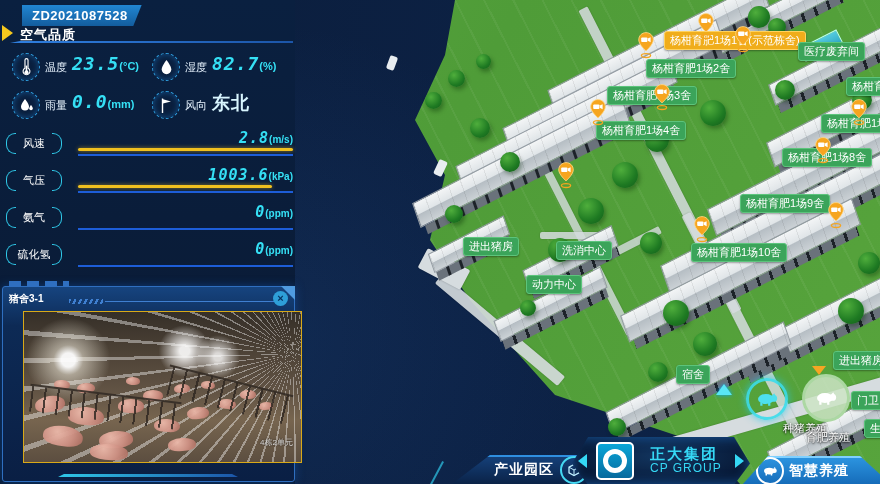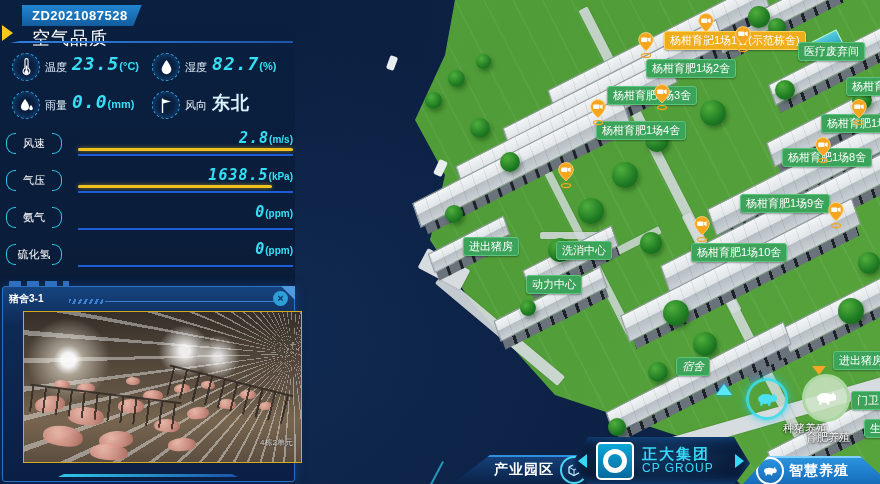--- a/index.html
+++ b/index.html
@@ -41,21 +41,21 @@
       border-top:9px solid #f5a623;}
   .poi-ring{position:absolute;border-radius:50%;}
   
   #left-col{position:absolute;left:0;top:0;width:295px;height:484px;
       background:linear-gradient(180deg,#0a2040 0%,#0a1c38 60%,#091a34 100%);}
   #badge{position:absolute;left:22px;top:5px;padding:3px 14px 3px 10px;background:linear-gradient(#2186d2,#135d9e);
       font-size:13px;font-weight:bold;clip-path:polygon(0 0,100% 0,93% 100%,0 100%);letter-spacing:.5px;}
   #aq-title-row{position:absolute;left:0;top:25px;width:295px;height:16px;}
   #aq-tri{position:absolute;left:2px;top:0px;width:0;height:0;border-top:8px solid transparent;
       border-bottom:8px solid transparent;border-left:11px solid #f5c81e;}
-  #aq-title{position:absolute;left:32px;top:1px;font-size:18px;font-weight:normal;letter-spacing:1px;}
+  #aq-title{position:absolute;left:20px;top:1px;font-size:13px;font-weight:bold;letter-spacing:1px;}
   #aq-update{position:absolute;right:2px;top:2px;font-size:10px;color:#cfe3f5;}
   #aq-update .seg{color:#ffd83d;font-size:13px;}
   #aq-underline{position:absolute;left:10px;top:41px;width:283px;height:2px;
       background:linear-gradient(90deg,#2f7fe0,#1c55a8);clip-path:polygon(10px 0,100% 0,100% 100%,0 100%);}
   .seg{font-family:"DejaVu Sans Mono","Liberation Mono",monospace;font-weight:bold;font-style:italic;letter-spacing:1px;}
   .metric{position:absolute;height:34px;}
   .m-icon{position:absolute;left:0;top:0;width:26px;height:26px;border:1px dashed #2f9fe0;border-radius:50%;
       display:flex;align-items:center;justify-content:center;box-shadow:0 0 6px rgba(30,140,230,.45) inset;}
   .m-label{position:absolute;left:33px;top:7px;font-size:11px;color:#e8f4ff;}
   .m-value{position:absolute;left:60px;top:0px;font-size:18px;color:#35e0f5;white-space:nowrap;}
@@ -109,21 +109,21 @@
       background:linear-gradient(180deg,#2d96e2,#156bb8);
       clip-path:polygon(0 100%,26px 0,118px 0,150px 100%);box-shadow:inset 0 2px 0 #7fd0ff;}
   .nav-tab .t{font-size:14px;font-weight:bold;letter-spacing:1px;}
   #emblem{position:absolute;left:572px;top:437px;width:178px;height:48px;
       background:radial-gradient(ellipse at 50% 40%,#12355f 0%,#081a38 70%);
       clip-path:polygon(0 55%,9% 0,91% 0,100% 55%,91% 100%,9% 100%);
       box-shadow:inset 0 0 14px rgba(40,150,255,.55);display:flex;align-items:center;}
   #cp-logo{width:34px;height:34px;margin-left:24px;border:2px solid #fff;border-radius:5px;
       background:linear-gradient(#0aa6d8,#076a9e);position:relative;}
   #cp-logo::after{content:"";position:absolute;inset:5px;border:5px solid #fff;border-radius:50%;}
-  #brand-text{margin-left:8px;line-height:15px;}
+  #brand-text{margin-left:16px;line-height:15px;}
   #brand-name{font-size:15px;font-weight:bold;color:#35d8f5;letter-spacing:2px;}
   #brand-sub{font-size:12px;font-weight:normal;color:#35d8f5;letter-spacing:1px;}
   .chev{position:absolute;top:17px;width:0;height:0;border-top:7px solid transparent;border-bottom:7px solid transparent;}
   #chev-l{left:6px;border-right:9px solid #35d8f5;}
   #chev-r{right:6px;border-left:9px solid #35d8f5;}
   .deco-line{position:absolute;background:#2fc8e8;opacity:.7;}
   .icon-ring{border-radius:50%;display:flex;align-items:center;justify-content:center;}
 </style>
 </head>
 <body>
@@ -237,21 +237,21 @@
       <div class="map-label green" style="left: 846px; top: 77px;">杨柑育肥1场6舍</div>
       <div class="map-label green" style="left: 607px; top: 86px;">杨柑育肥1场3舍</div>
       <div class="map-label green" style="left: 821px; top: 114px;">杨柑育肥1场7舍</div>
       <div class="map-label green" style="left: 596px; top: 121px;">杨柑育肥1场4舍</div>
       <div class="map-label green" style="left: 782px; top: 148px;">杨柑育肥1场8舍</div>
       <div class="map-label green" style="left: 740px; top: 194px;">杨柑育肥1场9舍</div>
       <div class="map-label green" style="left: 691px; top: 243px;">杨柑育肥1场10舍</div>
       <div class="map-label green" style="left: 463px; top: 237px;">进出猪房</div>
       <div class="map-label green" style="left: 556px; top: 241px;">洗消中心</div>
       <div class="map-label green" style="left: 526px; top: 275px;">动力中心</div>
-      <div class="map-label green" style="left: 676px; top: 357px; font-style: italic;">宿舍</div>
+      <div class="map-label green" style="left: 676px; top: 365px;">宿舍</div>
       <div class="map-label green" style="left: 833px; top: 351px;">进出猪房</div>
       <div class="map-label green" style="left: 851px; top: 391px;">门卫</div>
       <div class="map-label green" style="left: 864px; top: 419px;">生活区</div>
       <div class="marker" style="left: 698px; top: 13px;"><svg width="16" height="27" viewBox="0 0 16 27">
           <ellipse cx="8" cy="23.6" rx="4.6" ry="1.9" fill="none" stroke="#f6a51f" stroke-width="1.3"></ellipse>
           <path d="M8 .6C3.9.6.7 3.8.7 7.9c0 4.6 7.3 11 7.3 11s7.3-6.4 7.3-11C15.3 3.8 12.1.6 8 .6z" fill="#f6a51f" stroke="#ffd98a" stroke-width=".8"></path>
           <rect x="3.2" y="5.4" width="6.2" height="4.6" rx=".9" fill="#fff"></rect>
           <path d="M9.8 6.6 12.6 5.2v5L9.8 8.8z" fill="#fff"></path>
         </svg></div>
       <div class="marker" style="left: 735px; top: 26px;"><svg width="16" height="27" viewBox="0 0 16 27">
@@ -423,21 +423,21 @@
     </div>
   <div id="gauges">
       <div class="gauge" style="top: 131px;">
         <span class="g-label">风速</span>
         <span class="g-value seg"><span class="v">2.8</span><span class="unit">(m/s)</span></span>
         <span class="g-bar" style="width:215px;right:auto;"></span>
         <span class="g-base"></span>
       </div>
       <div class="gauge" style="top: 168px;">
         <span class="g-label">气压</span>
-        <span class="g-value seg"><span class="v">1638.5</span><span class="unit">(kPa)</span></span>
+        <span class="g-value seg"><span class="v">1003.6</span><span class="unit">(kPa)</span></span>
         <span class="g-bar" style="width:193.5px;right:auto;"></span>
         <span class="g-base"></span>
       </div>
       <div class="gauge" style="top: 205px;">
         <span class="g-label">氨气</span>
         <span class="g-value seg"><span class="v">0</span><span class="unit">(ppm)</span></span>
         <span class="g-base"></span>
       </div>
       <div class="gauge" style="top: 242px;">
         <span class="g-label">硫化氢</span>

